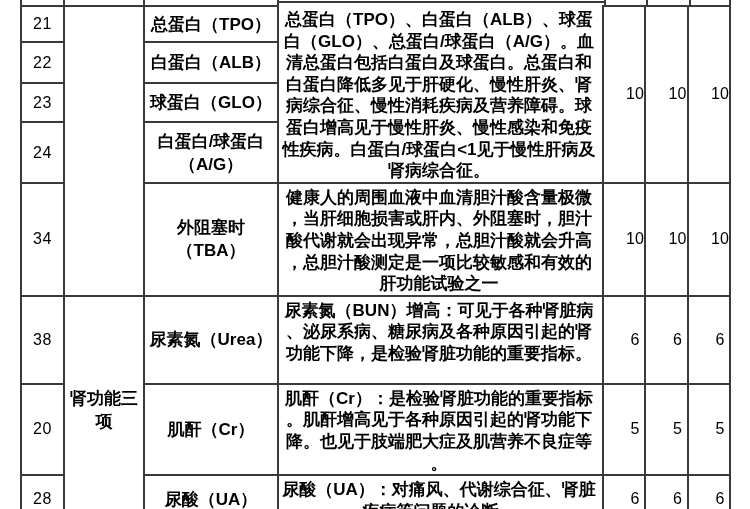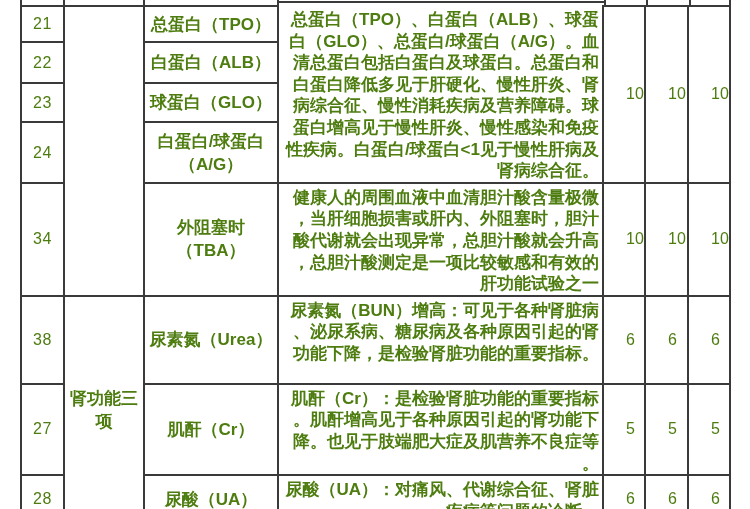--- a/index.html
+++ b/index.html
@@ -5,21 +5,21 @@
   html,body{margin:0;padding:0;}
   body{
     font-family:"Liberation Sans","DejaVu Sans",sans-serif;
     background:#ffffff;
   }
   #screen{
     position:relative;
     width:750px;height:509px;
     background:#ffffff;
     overflow:hidden;
-    color:#4d7c0f;
+    color:#000000;
   }
   
   .stub{
     position:absolute;top:0;height:7px;width:2px;background:#3a3a3a;
   }
   .desc-topline{
     position:absolute;top:1px;left:277px;width:329px;height:2px;background:#3a3a3a;
   }
   table.exam{
     position:absolute;left:20px;top:5px;
@@ -53,29 +53,29 @@
     line-height:23px;
     white-space:pre-line;
     border-radius:11px;
   }
   td.desc{
     vertical-align:top;
     font-weight:700;
     font-size:17px;
     line-height:21.6px;
     padding:3px 3px 0 0;
-    text-align:right;
+    text-align:center;
     word-break:break-all;
     line-break:anywhere;
   }
   td.desc.first{
     border-top:0; 
   }
   td.score{
-    text-align:left;
+    text-align:center;
     font-size:16px;
     font-weight:400;
     padding-left:22px;
   }
 </style>
 </head>
 <body>
 
 <div id="screen">
 
@@ -135,21 +135,21 @@
         <td class="no">38</td>
         <td class="cat" rowspan="3">肾功能三
 项</td>
         <td class="name">尿素氮（Urea）</td>
         <td class="desc">尿素氮（BUN）增高：可见于各种肾脏病、泌尿系病、糖尿病及各种原因引起的肾功能下降，是检验肾脏功能的重要指标。</td>
         <td class="score">6</td>
         <td class="score">6</td>
         <td class="score">6</td>
       </tr>
       <tr style="height:85px">
-        <td class="no">27</td>
+        <td class="no">20</td>
         <td class="name">肌酐（Cr）</td>
         <td class="desc">肌酐（Cr）：是检验肾脏功能的重要指标。肌酐增高见于各种原因引起的肾功能下降。也见于肢端肥大症及肌营养不良症等。</td>
         <td class="score">5</td>
         <td class="score">5</td>
         <td class="score">5</td>
       </tr>
       <tr style="height:42px">
         <td class="no">28</td>
         <td class="name">尿酸（UA）</td>
         <td class="desc">尿酸（UA）：对痛风、代谢综合征、肾脏疾病等问题的诊断。</td>

